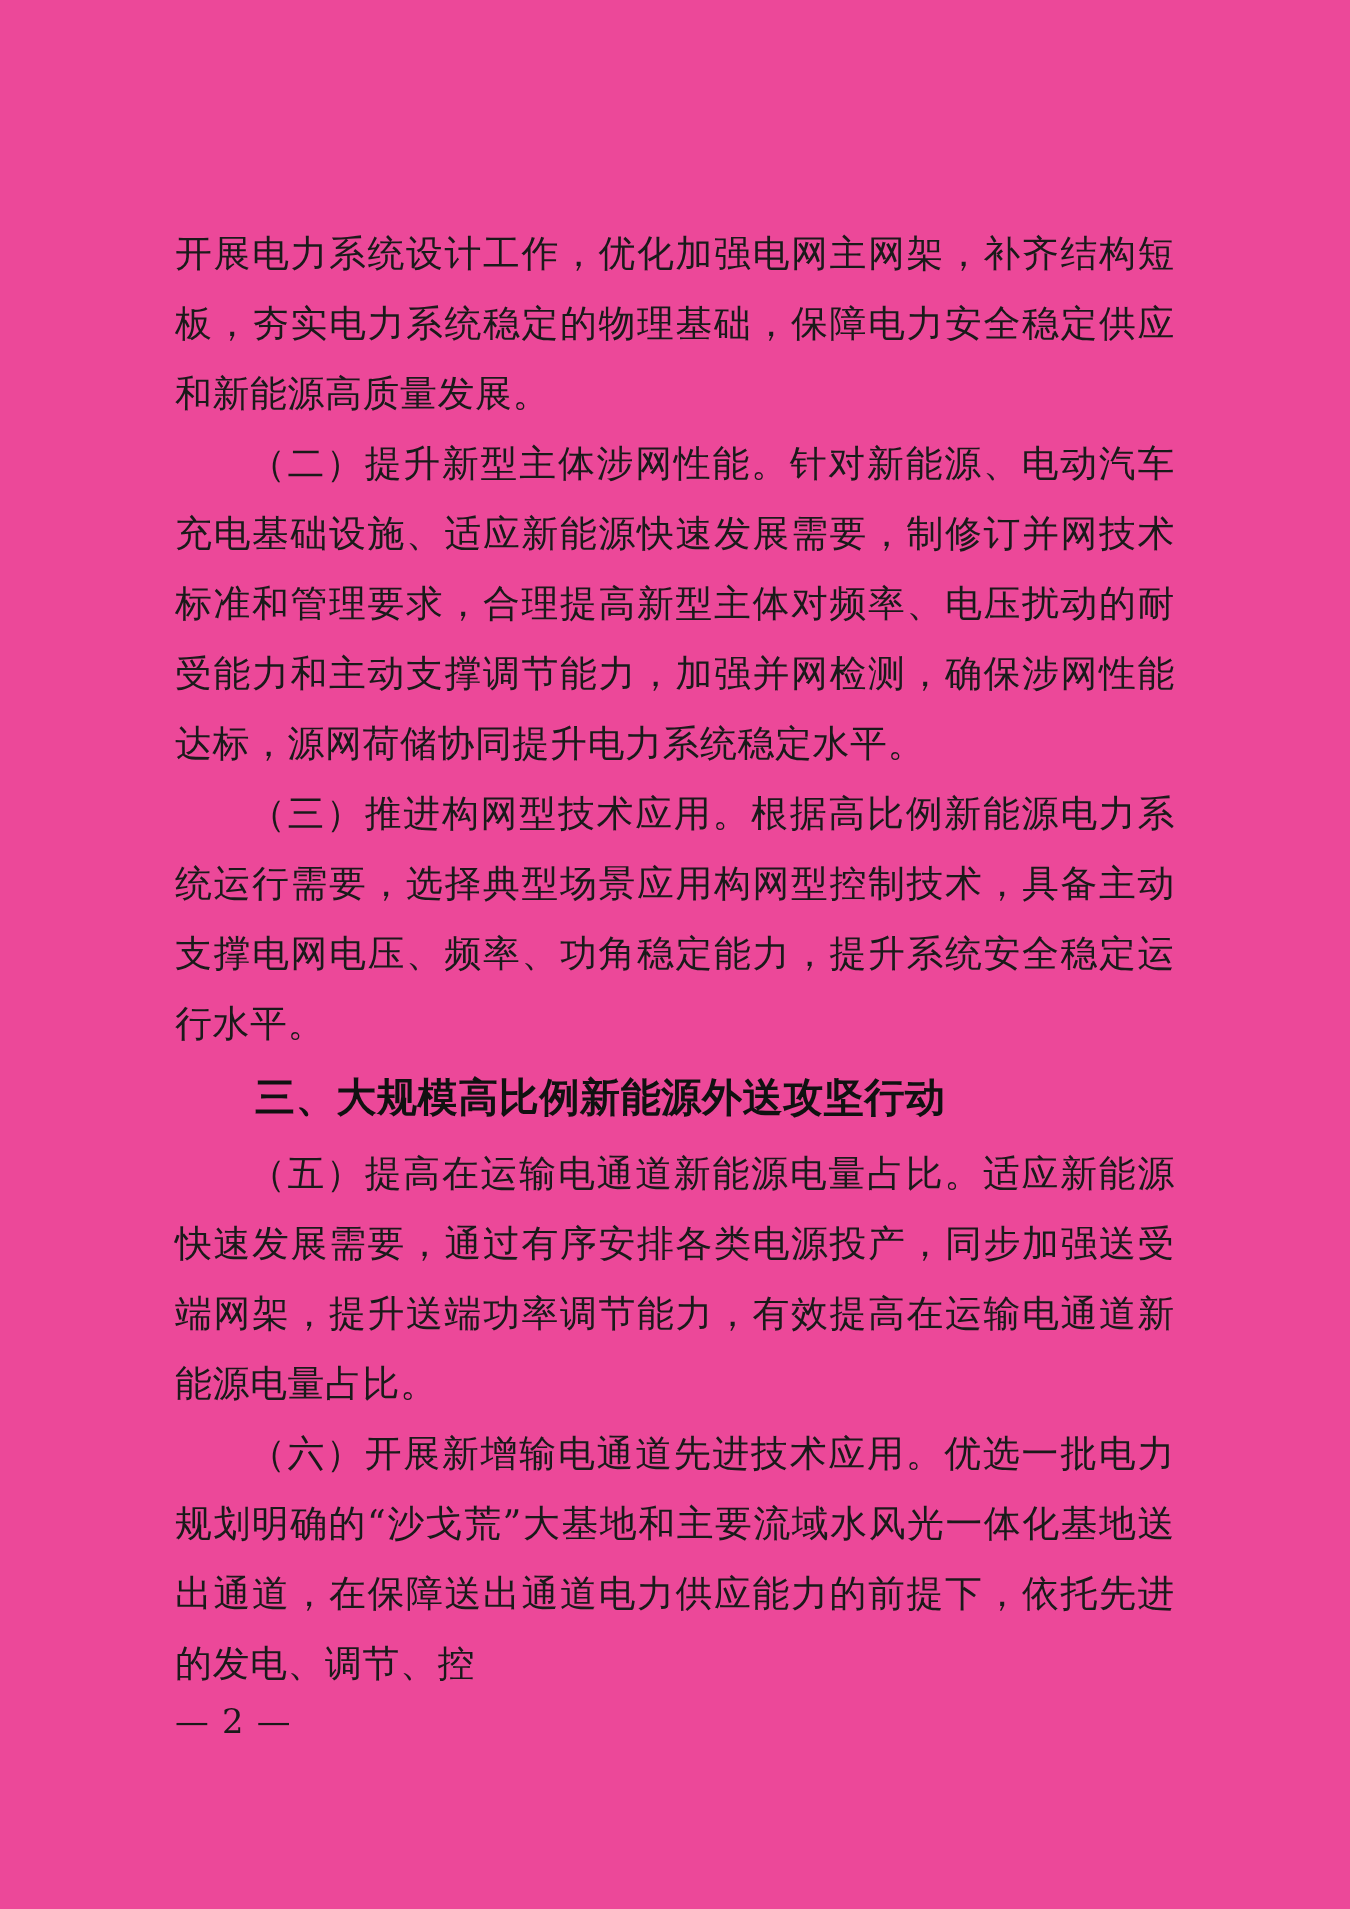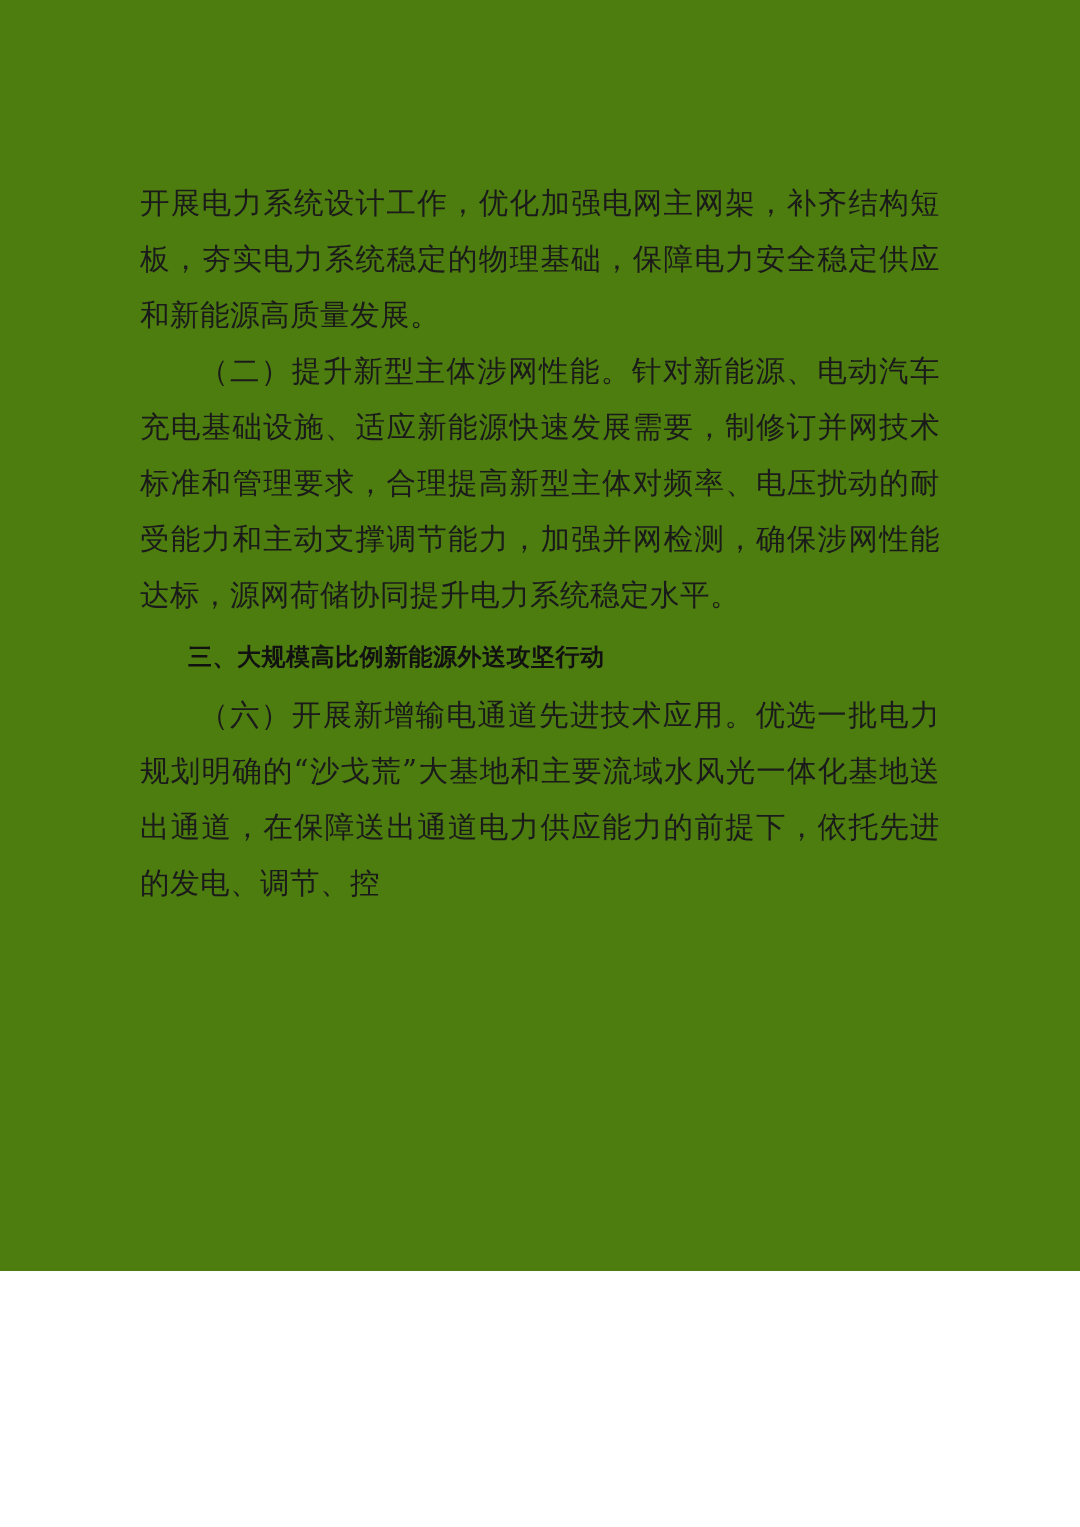--- a/index.html
+++ b/index.html
@@ -3,22 +3,22 @@
 <meta charset="utf-8">
 <style>
   html, body {
     margin: 0;
     padding: 0;
     background: #ffffff;
   }
   .page {
     position: relative;
     width: 1080px;
-    height: 1271px;
-    background: #4d7c0f;
+    height: 1527px;
+    background: #ec4899;
     box-sizing: border-box;
     overflow: hidden;
   }
   .content {
     position: absolute;
     left: 140px;
     top: 175px;
     width: 800px;
   }
   .para {
@@ -29,23 +29,23 @@
     text-align: justify;
     text-justify: inter-ideograph;
     letter-spacing: 0.5px;
     margin: 0 0 0 0;
     white-space: pre-wrap;
   }
   .para.indent {
     text-indent: 2em;
   }
   .heading {
-    font-family: Liberation Sans, sans-serif;
+    font-family: Liberation Mono, monospace;
     font-weight: bold;
-    font-size: 24px;
+    font-size: 32px;
     line-height: 56px;
     color: #111111;
     text-indent: 2em;
     letter-spacing: 0.5px;
     margin: 6px 0 2px 0;
   }
   .page-number-wrap {
     position: absolute;
     left: 140px;
     top: 1362px;
@@ -59,24 +59,26 @@
 <body>
 
 <div class="page">
 
   <div class="content">
 
     <p class="para">开展电力系统设计工作，优化加强电网主网架，补齐结构短板，夯实电力系统稳定的物理基础，保障电力安全稳定供应和新能源高质量发展。</p>
 
     <p class="para indent">（二）提升新型主体涉网性能。针对新能源、电动汽车充电基础设施、适应新能源快速发展需要，制修订并网技术标准和管理要求，合理提高新型主体对频率、电压扰动的耐受能力和主动支撑调节能力，加强并网检测，确保涉网性能达标，源网荷储协同提升电力系统稳定水平。</p>
 
+    <p class="para indent">（三）推进构网型技术应用。根据高比例新能源电力系统运行需要，选择典型场景应用构网型控制技术，具备主动支撑电网电压、频率、功角稳定能力，提升系统安全稳定运行水平。</p>
 
 
     <h2 class="heading">三、大规模高比例新能源外送攻坚行动</h2>
 
+    <p class="para indent">（五）提高在运输电通道新能源电量占比。适应新能源快速发展需要，通过有序安排各类电源投产，同步加强送受端网架，提升送端功率调节能力，有效提高在运输电通道新能源电量占比。</p>
 
     <p class="para indent">（六）开展新增输电通道先进技术应用。优选一批电力规划明确的“沙戈荒”大基地和主要流域水风光一体化基地送出通道，在保障送出通道电力供应能力的前提下，依托先进的发电、调节、控</p>
 
   </div>
 
   <div class="page-number-wrap">— 2 —</div>
 
 </div>
 
 </body></html>

